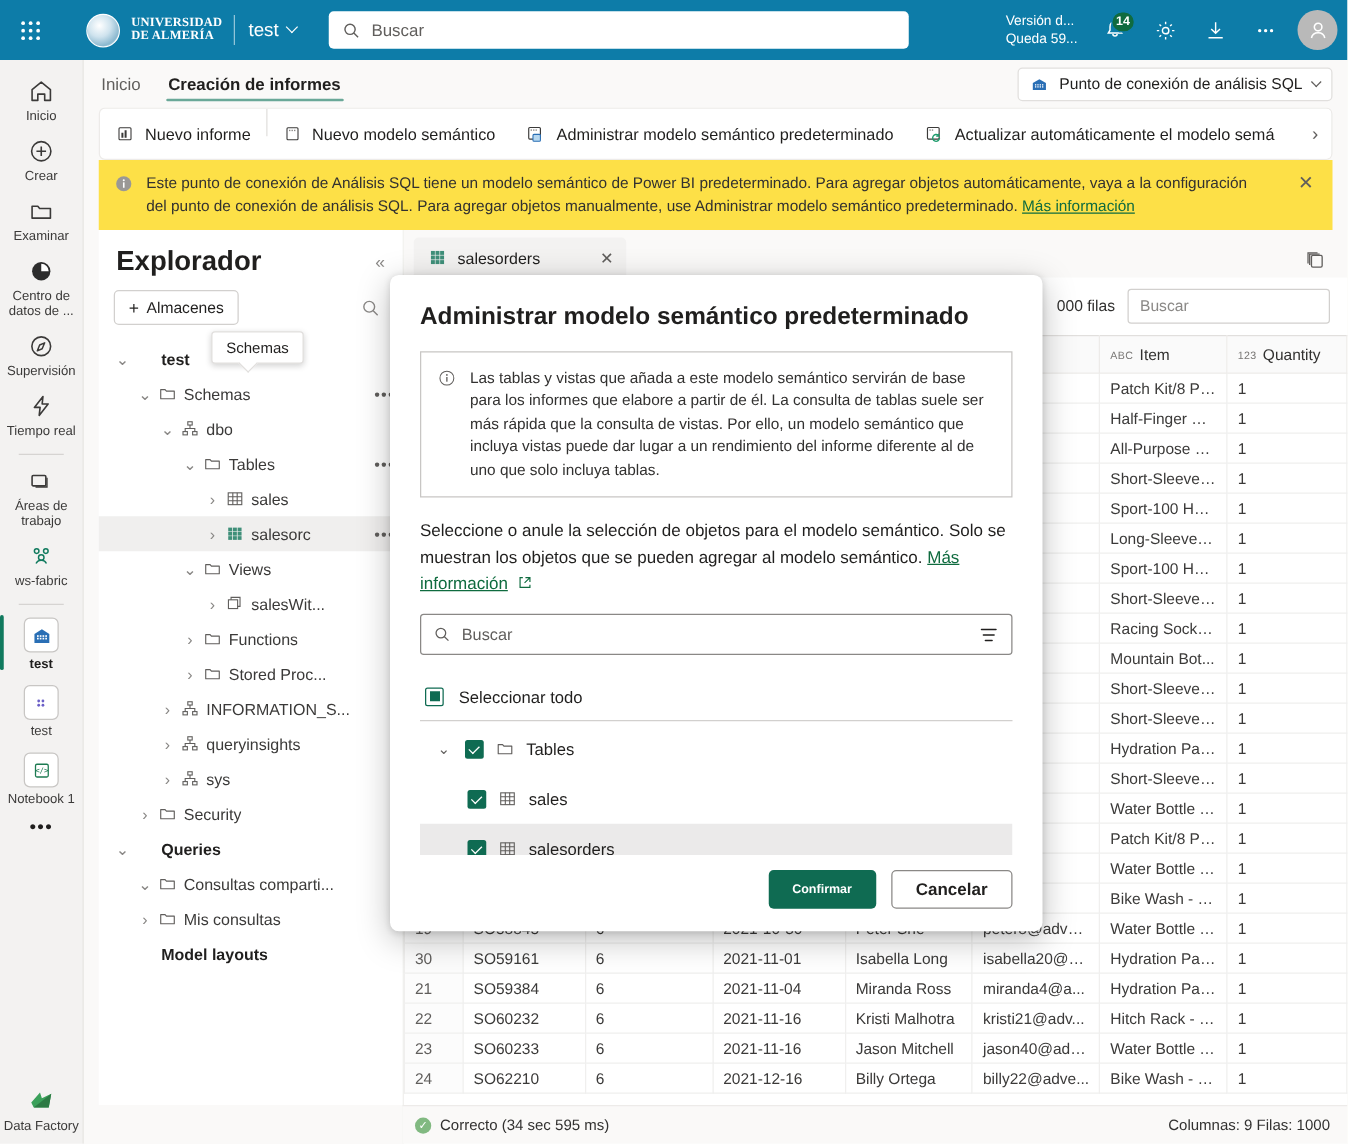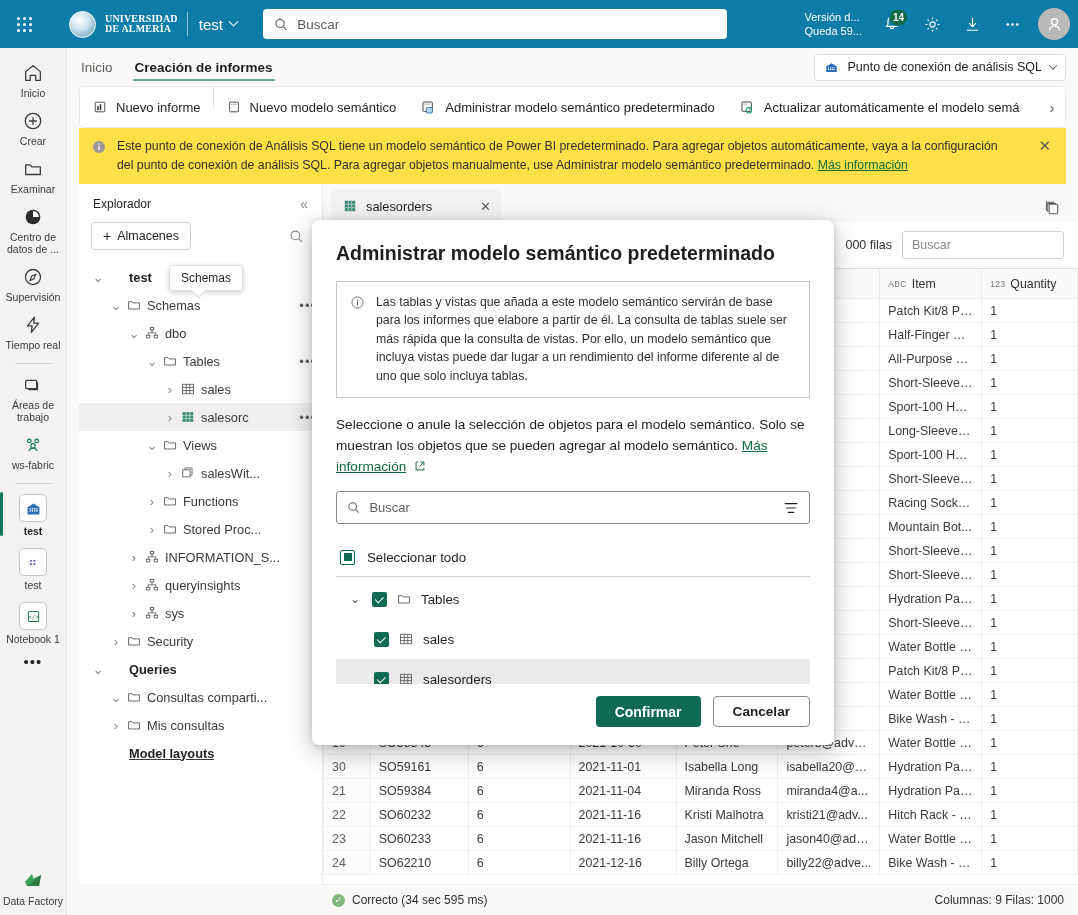--- a/index.html
+++ b/index.html
@@ -92,21 +92,21 @@
   .infobar .txt { font-size: 12.3px; color: #323130; line-height: 19px; max-width: 900px; }
   .infobar .lnk { color: #0f6b3f; text-decoration: underline; cursor: pointer; }
   .info-close { margin-left: auto; color: #605e5c; font-size: 15px; cursor: pointer; padding: 0 3px; }
 
   
   .explorer {
     position: absolute; top: 184px; left: 79px; width: 243px; height: 700px;
     background: #fff; z-index: 14; padding: 12px 0 0;
   }
   .exp-head { display: flex; align-items: center; padding: 0 14px 10px; }
-  .exp-title { font-size: 12px; font-weight: 400; color: #201f1e; }
+  .exp-title { font-size: 22px; font-weight: 700; color: #201f1e; }
   .exp-collapse { margin-left: auto; color: #8a8886; font-size: 14px; cursor: pointer; }
   .exp-actions { display: flex; align-items: center; padding: 0 12px 8px; gap: 4px; }
   .btn-warehouse {
     height: 28px; border: 1px solid #d2d0ce; border-radius: 4px; background: #fff;
     display: flex; align-items: center; gap: 6px; padding: 0 11px; font-size: 12.5px; color: #201f1e; cursor: pointer;
   }
   .exp-search-ic { margin-left: auto; width: 28px; height: 28px; display: flex; align-items: center; justify-content: center; cursor: pointer; }
   .tree { padding: 5px 0; font-size: 12.8px; color: #3b3a39; }
   .tn { display: flex; align-items: center; height: 28px; padding-right: 6px; cursor: pointer; white-space: nowrap; }
   .tn.sel { background: #f0efee; }
@@ -199,21 +199,21 @@
   .ck.checked::after { content: ""; width: 7px; height: 4px; border-left: 1.7px solid #fff; border-bottom: 1.7px solid #fff; transform: rotate(-45deg) translateY(-1px); }
   .ck.mixed { border: 1.6px solid #0f6b52; background: #fff; }
   .ck.mixed::after { content: ""; width: 8px; height: 8px; background: #0f6b52; }
   .mt-row { display: flex; align-items: center; height: 40px; gap: 10px; cursor: pointer; font-size: 13.3px; color: #201f1e; }
   .mt-row.hl { background: #ebeaea; }
   .mt-ind { flex: 0 0 auto; }
   .modal-scroll { position: relative; flex: 1; overflow: hidden; }
   .m-actions { display: flex; justify-content: flex-end; gap: 12px; padding: 12px 0 18px; }
   .btn-primary {
     background: #0f6b52; color: #fff; border: 0; border-radius: 4px; height: 31px; padding: 0 19px;
-    font-size: 14px; font-weight: 700; cursor: pointer; font-family: "Liberation Sans", sans-serif;
+    font-size: 10px; font-weight: 700; cursor: pointer; font-family: "Liberation Sans", sans-serif;
   }
   .btn-default {
     background: #fff; color: #201f1e; border: 1px solid #8a8886; border-radius: 4px; height: 31px; padding: 0 19px;
     font-size: 13.6px; font-weight: 700; cursor: pointer; font-family: "Liberation Sans", sans-serif;
   }
   svg { display: block; }
 </style>
 </head>
 <body>
 
@@ -667,21 +667,21 @@
       </div>
       <div class="tn" style="padding-left: 29px;">
         <span class="tw">›</span>
         <span class="ic">
           <svg width="14" height="14" viewBox="0 0 16 16">
             <path d="M1.8 4.2h4l1.2 1.4h7.2v7H1.8z" fill="none" stroke="#605e5c" stroke-width="1.05" stroke-linejoin="round"></path>
           </svg>
         </span>
         <span class="nm">Mis consultas</span>
       </div>
-      <div class="tn" style="padding-left: 11px; text-decoration: underline;">
+      <div class="tn" style="padding-left: 11px;">
         <span class="tw"></span>
         <span class="ic"></span>
         <span class="nm bold">Model layouts</span>
       </div>
     </div>
 </div>
 
 <div class="tooltip">Schemas</div>
 
 <div class="workarea">

